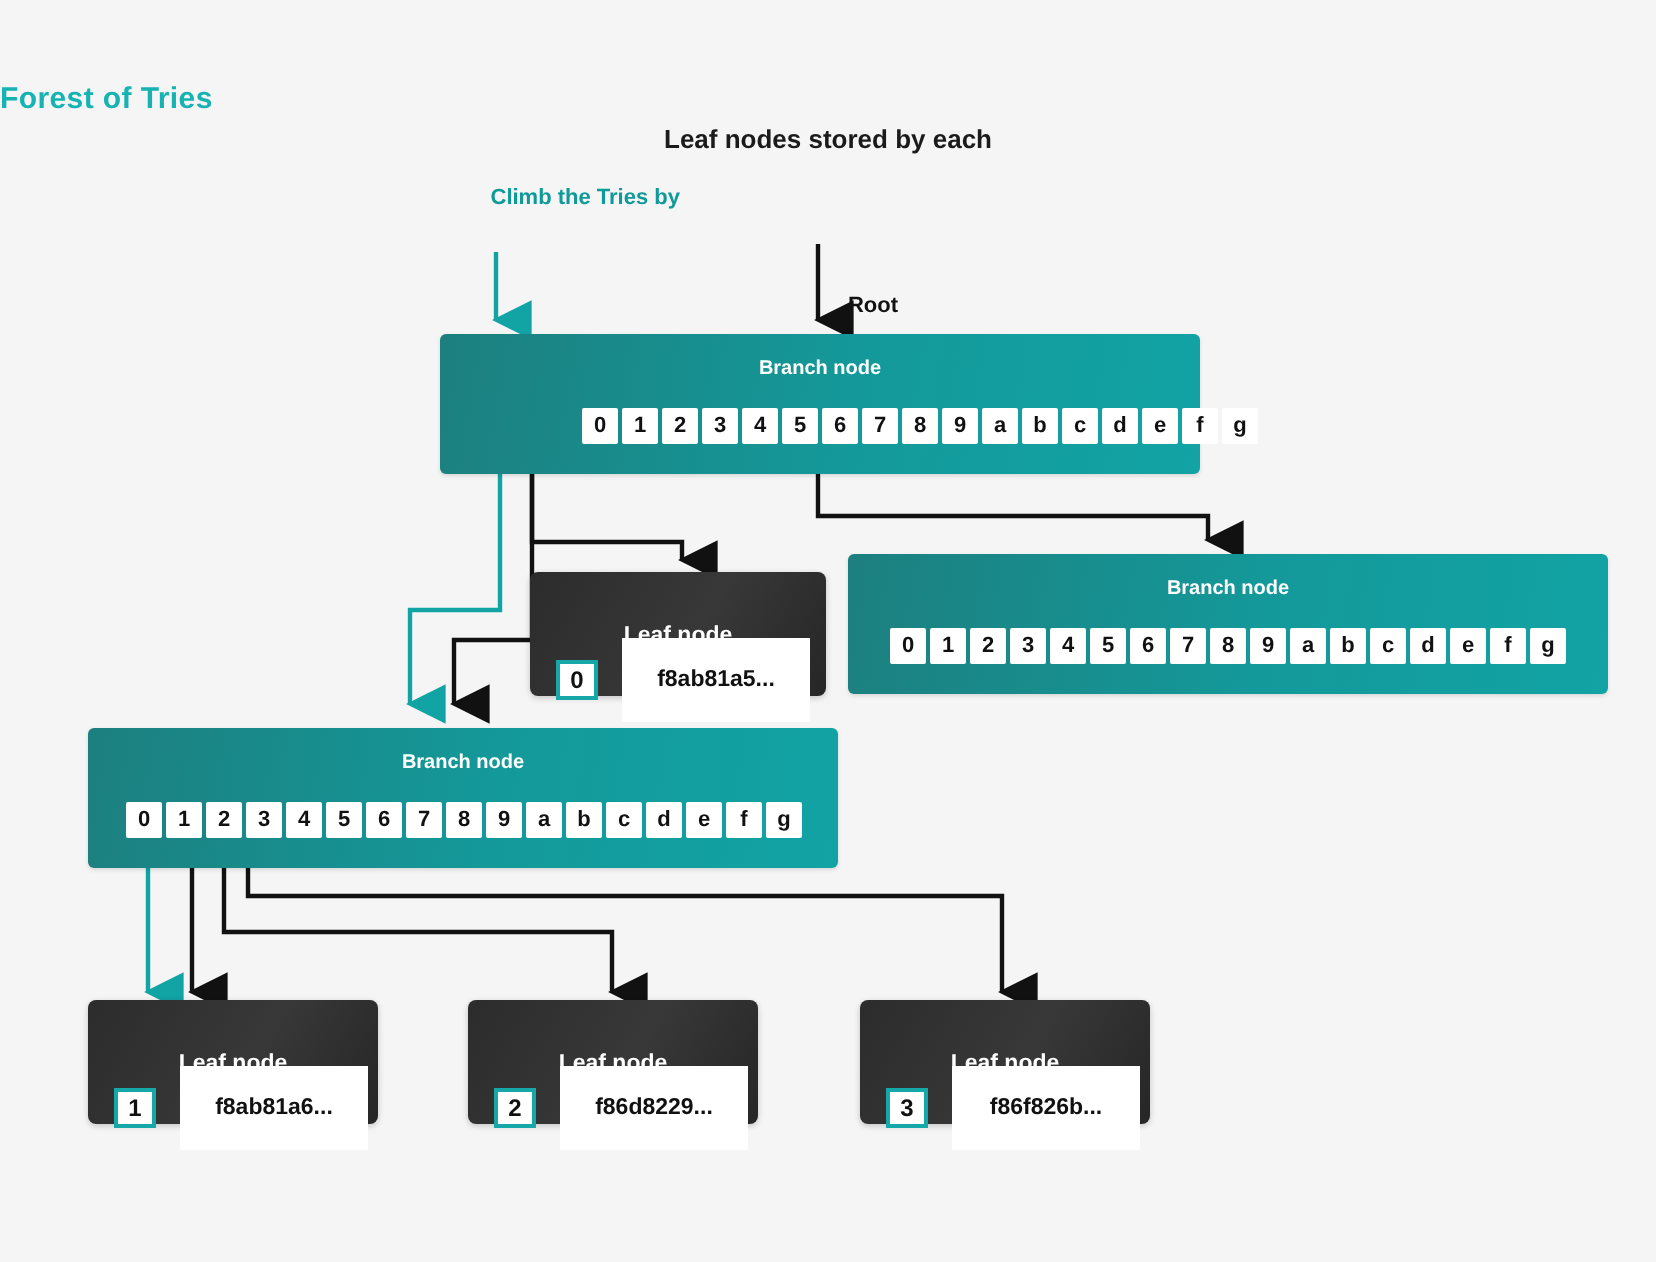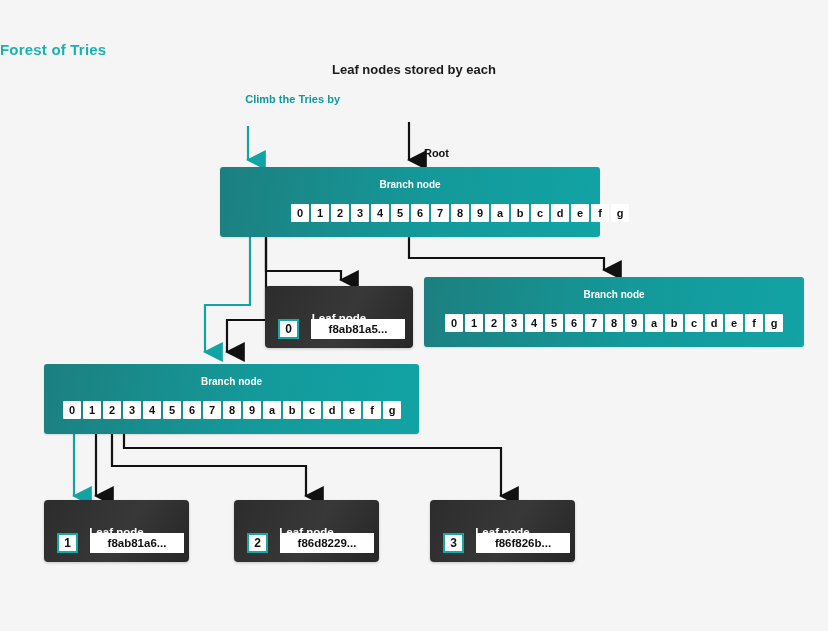--- a/index.html
+++ b/index.html
@@ -61,21 +61,21 @@
   }
   .leaf-idx{
     width:21px;height:20px;background:#ffffff;border:2px solid #16a8a8;
     color:#111;font-size:12px;font-weight:bold;
     display:flex;align-items:center;justify-content:center;box-sizing:border-box;
   }
   .leaf-hash{
     height:20px;background:#ffffff;color:#111;
     font-size:11.5px;font-weight:bold;
     display:flex;align-items:center;justify-content:center;
-    padding:0 8px;min-width:78px;
+    padding:11px 8px;min-width:78px;
   }
 
   
   svg.wires{position:absolute;left:0;top:0;width:828px;height:631px;pointer-events:none;}
 </style>
 </head>
 <body>
 
 <div id="stage">
 

